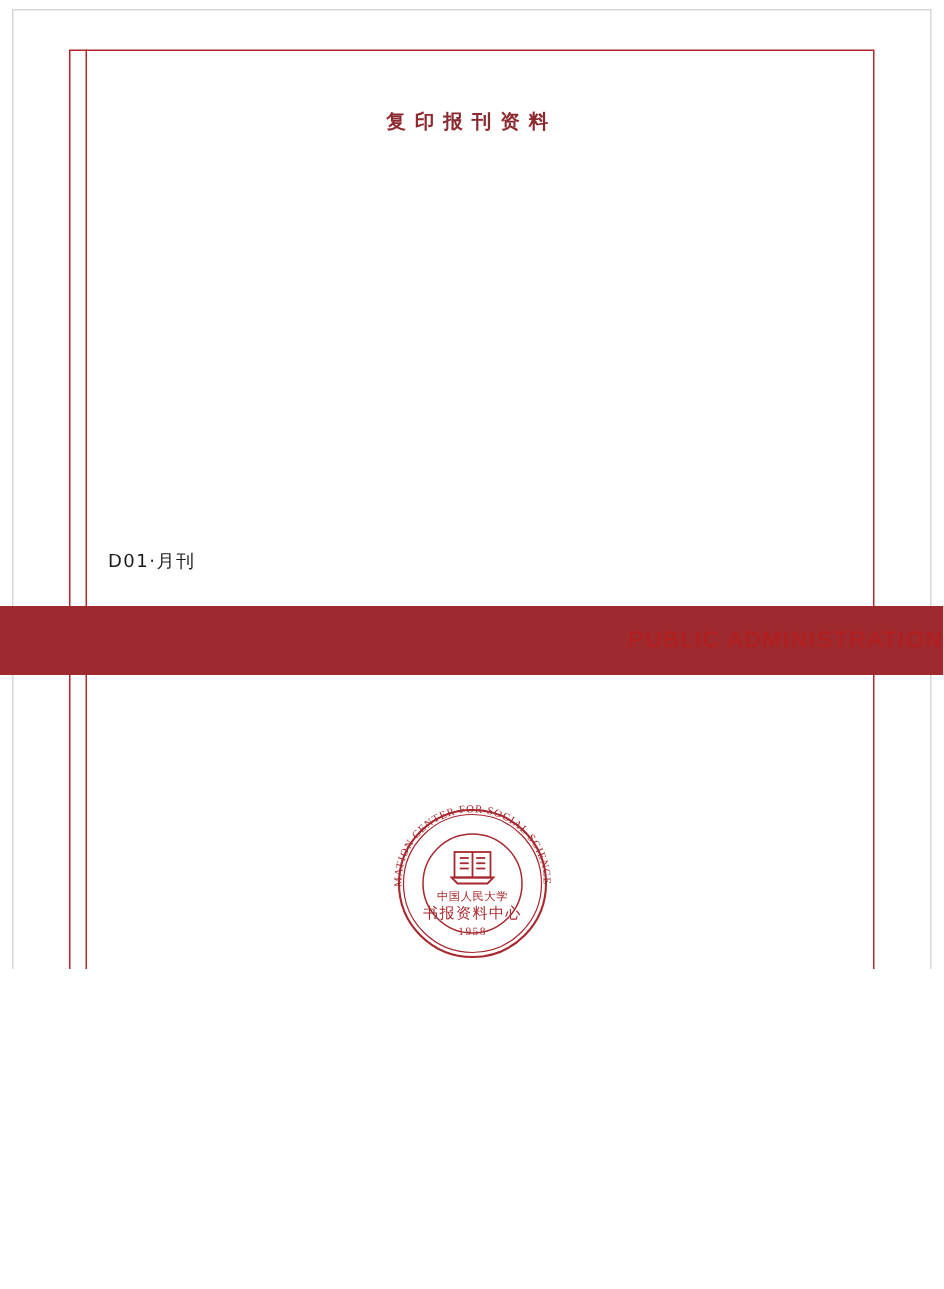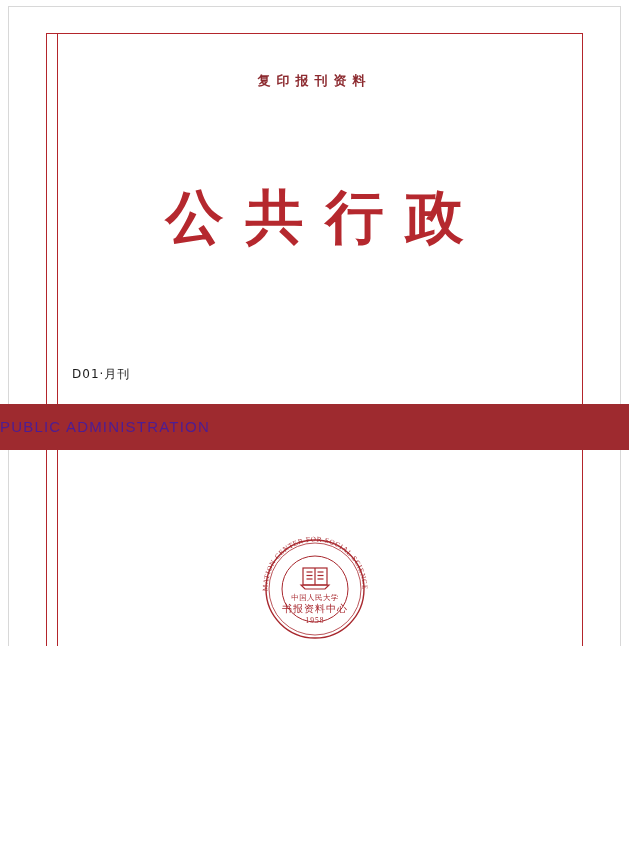--- a/index.html
+++ b/index.html
@@ -98,25 +98,25 @@
     top: 404px;
     width: 629px;
     height: 46px;
     background: #9e2a2f;
   }
   .band-text {
     position: absolute;
     left: 0;
     right: 0;
     top: 418px;
-    text-align: left;
+    text-align: right;
     font-family: "Liberation Sans", sans-serif;
     font-size: 15px;
     letter-spacing: 1.2px;
-    color: #4c1d95;
+    color: #b91c1c;
   }
 
   
   .emblem {
     position: absolute;
     left: 254px;
     top: 528px;
     width: 122px;
     height: 122px;
   }
@@ -126,21 +126,20 @@
 <body>
 
 <div id="cover">
 
   <div class="page-edge"></div>
   <div class="red-frame"></div>
   <div class="red-inner-left"></div>
 
   <div class="series-label">复印报刊资料</div>
 
-  <div class="main-title">公共行政</div>
 
   <div class="issue-code">D01·月刊</div>
 
   <div class="band"></div>
   <div class="band-text">PUBLIC ADMINISTRATION</div>
 
   <div class="emblem">
     <svg width="122" height="122" viewBox="0 0 122 122" xmlns="http://www.w3.org/2000/svg">
       <defs>
         <path id="arcOuter" d="M 61,61 m -49,0 a 49,49 0 1 1 98,0 a 49,49 0 1 1 -98,0" fill="none"></path>

